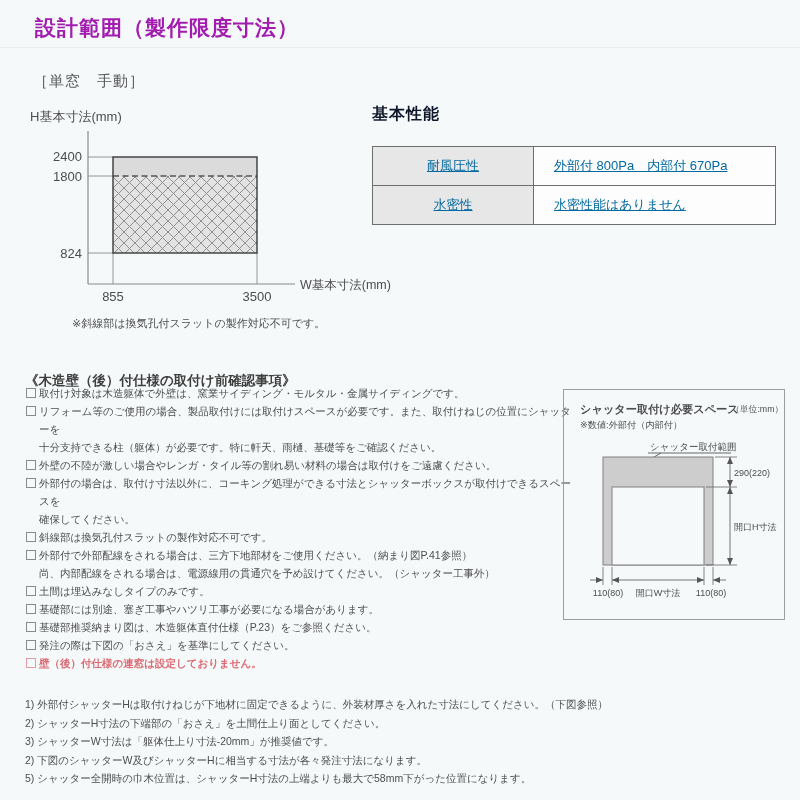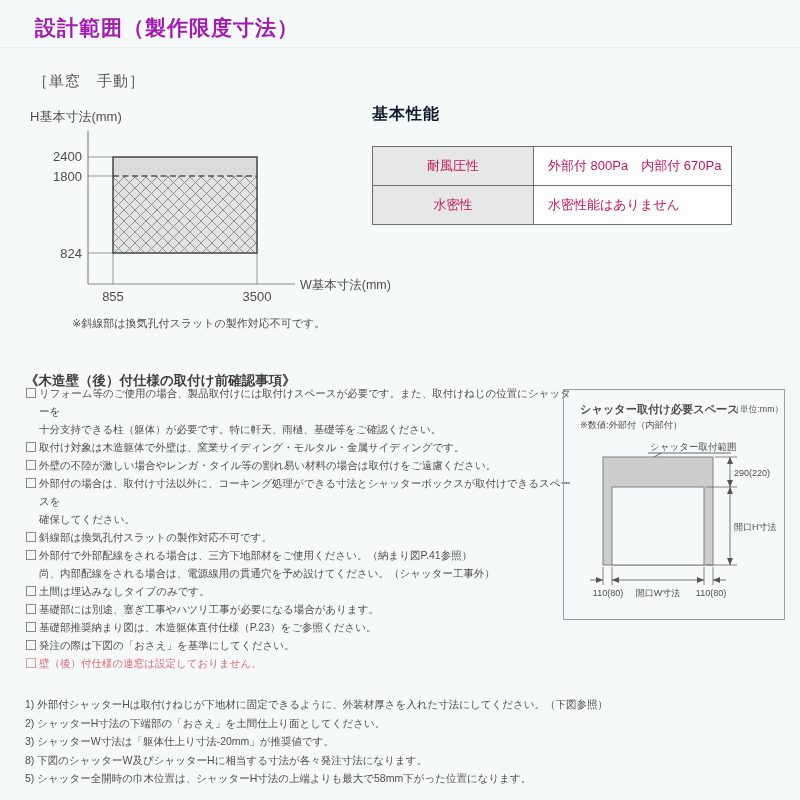--- a/index.html
+++ b/index.html
@@ -3,30 +3,30 @@
 <meta charset="utf-8">
 <style>
   html,body{margin:0;padding:0;background:#f5f9fa;}
   #page{position:relative;width:800px;height:800px;background:#f5f9fa;overflow:hidden;
         font-family:"Liberation Sans","DejaVu Sans",sans-serif;color:#4d4d4d;}
   .abs{position:absolute;}
   #page-title{left:35px;top:14px;font-size:21px;font-weight:bold;color:#a21caf;letter-spacing:1px;}
   #title-underline{left:0;top:47px;width:800px;height:1px;background:#e9edee;}
   #window-type{left:33px;top:72px;font-size:15px;color:#585858;letter-spacing:1px;}
   #perf-heading{left:372px;top:104px;font-size:16px;font-weight:bold;color:#0f172a;letter-spacing:1px;}
-  #perf-table{left:372px;top:146px;width:360px;border-collapse:collapse;font-size:13px;color:#be185d;}
+  #perf-table{left:372px;top:146px;width:404px;border-collapse:collapse;font-size:13px;color:#0369a1;text-decoration:underline;}
   #perf-table td{border:1px solid #6e6e6e;height:36px;}
   #perf-table td.rowhead{background:#e7e7e7;width:158px;text-align:center;}
-  #perf-table td.rowval{background:#fdfdfd;padding-left:14px;margin-left:16px;}
+  #perf-table td.rowval{background:#fdfdfd;padding-left:20px;margin-left:16px;}
   #check-heading{left:25px;top:372px;font-size:13.5px;font-weight:bold;color:#3f3f3f;}
   #checklist{left:25px;top:384px;width:548px;font-size:10.5px;line-height:18px;color:#4d4d4d;}
   .chk-item{position:relative;padding-left:14px;}
   .chk-text{white-space:pre-wrap;}
   .chk-box{position:absolute;left:1px;top:4px;width:8px;height:8px;border:1px solid #8a8a8a;background:transparent;}
-  .chk-item.red .chk-text{color:#dd6a73;}
+  .chk-item.red .chk-text{color:#dd6a73;font-weight:bold;}
   .chk-item.red .chk-box{border-color:#e39aa0;}
   #notes{left:25px;top:695px;width:620px;font-size:10.5px;line-height:18.6px;color:#4d4d4d;}
   svg text{font-family:"Liberation Sans","DejaVu Sans",sans-serif;fill:#4d4d4d;}
 </style>
 </head>
 <body>
 
 <div id="page">
 
   <div class="abs" id="page-title">設計範囲（製作限度寸法）</div>
@@ -74,23 +74,23 @@
     </tr>
     <tr>
       <td class="rowhead">水密性</td>
       <td class="rowval">水密性能はありません</td>
     </tr>
   </tbody>
     </table>
 
   <div class="abs" id="check-heading">《木造壁（後）付仕様の取付け前確認事項》</div>
   <div class="abs" id="checklist">
+    <div class="chk-item"><span class="chk-box"></span><span class="chk-text">取付け対象は木造躯体で外壁は、窯業サイディング・モルタル・金属サイディングです。</span></div>
     <div class="chk-item"><span class="chk-box"></span><span class="chk-text">リフォーム等のご使用の場合、製品取付けには取付けスペースが必要です。また、取付けねじの位置にシャッターを
 十分支持できる柱（躯体）が必要です。特に軒天、雨樋、基礎等をご確認ください。</span></div>
-    <div class="chk-item"><span class="chk-box"></span><span class="chk-text">取付け対象は木造躯体で外壁は、窯業サイディング・モルタル・金属サイディングです。</span></div>
     <div class="chk-item"><span class="chk-box"></span><span class="chk-text">外壁の不陸が激しい場合やレンガ・タイル等の割れ易い材料の場合は取付けをご遠慮ください。</span></div>
     <div class="chk-item"><span class="chk-box"></span></div>
     <div class="chk-item"><span class="chk-box"></span><span class="chk-text">外部付の場合は、取付け寸法以外に、コーキング処理ができる寸法とシャッターボックスが取付けできるスペースを
 確保してください。</span></div>
     <div class="chk-item"><span class="chk-box"></span><span class="chk-text">斜線部は換気孔付スラットの製作対応不可です。</span></div>
     <div class="chk-item"><span class="chk-box"></span><span class="chk-text">外部付で外部配線をされる場合は、三方下地部材をご使用ください。（納まり図P.41参照）
 尚、内部配線をされる場合は、電源線用の貫通穴を予め設けてください。（シャッター工事外）</span></div>
     <div class="chk-item"><span class="chk-box"></span></div>
     <div class="chk-item"><span class="chk-box"></span><span class="chk-text">土間は埋込みなしタイプのみです。</span></div>
     <div class="chk-item"><span class="chk-box"></span><span class="chk-text">基礎部には別途、塞ぎ工事やハツリ工事が必要になる場合があります。</span></div>
@@ -137,17 +137,17 @@
     <polygon points="150,191 157,188 157,194" fill="#555"></polygon>
     <text x="45" y="207" font-size="9" text-anchor="middle">110(80)</text>
     <text x="95" y="207" font-size="9" text-anchor="middle">開口W寸法</text>
     <text x="148" y="207" font-size="9" text-anchor="middle">110(80)</text>
   </svg>
 
   <div class="abs" id="notes">
     <div>1) 外部付シャッターHは取付けねじが下地材に固定できるように、外装材厚さを入れた寸法にしてください。（下図参照）</div>
     <div>2) シャッターH寸法の下端部の「おさえ」を土間仕上り面としてください。</div>
     <div>3) シャッターW寸法は「躯体仕上り寸法-20mm」が推奨値です。</div>
-    <div>8) 下図のシャッターW及びシャッターHに相当する寸法が各々発注寸法になります。</div>
+    <div>2) 下図のシャッターW及びシャッターHに相当する寸法が各々発注寸法になります。</div>
     <div>5) シャッター全開時の巾木位置は、シャッターH寸法の上端よりも最大で58mm下がった位置になります。</div>
   </div>
 
 </div>
 
 </body></html>

